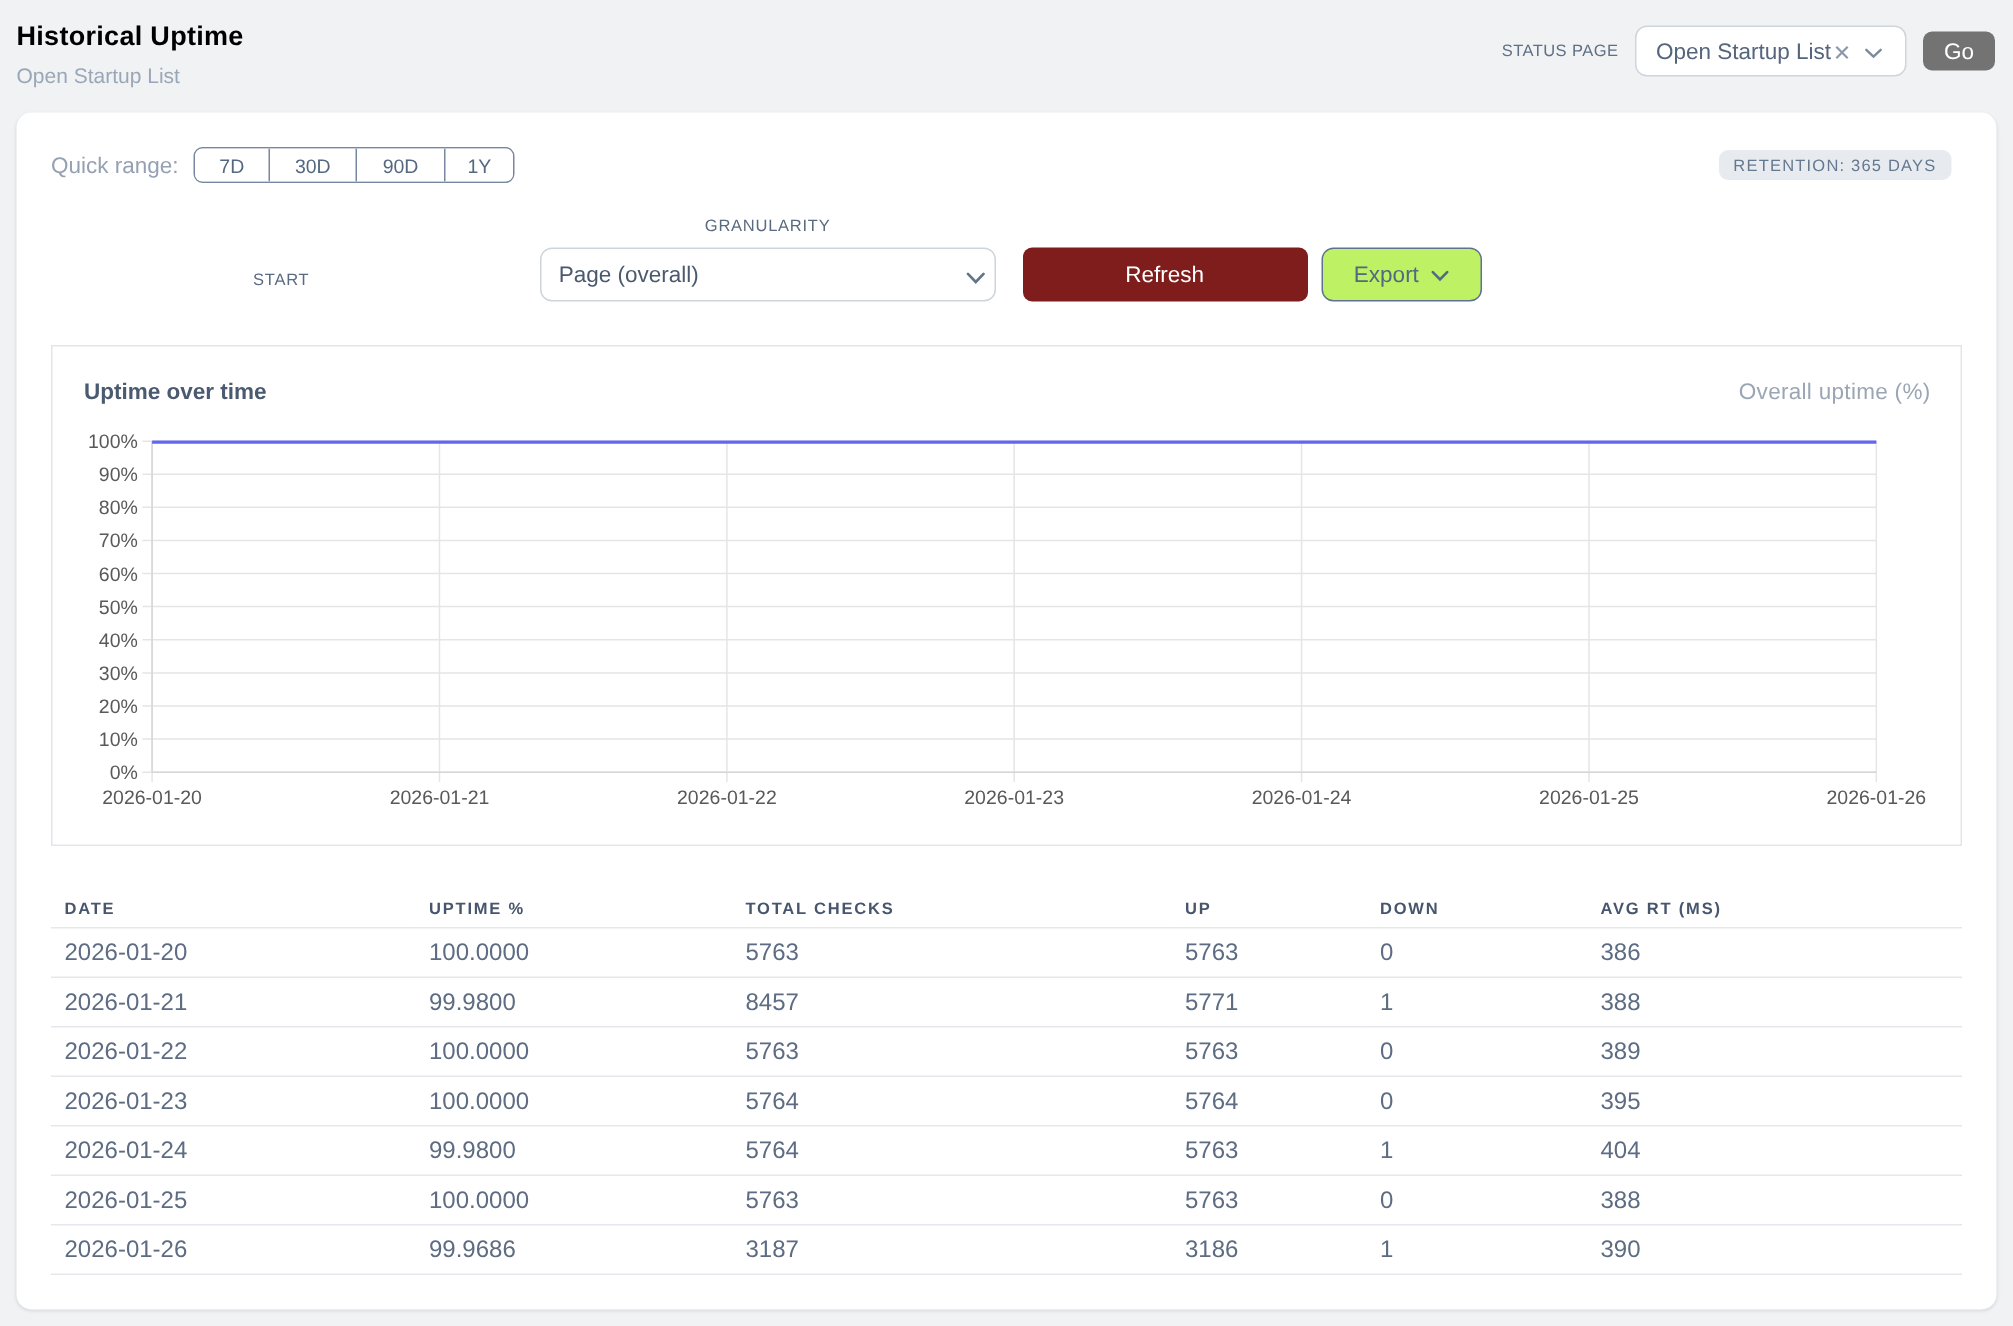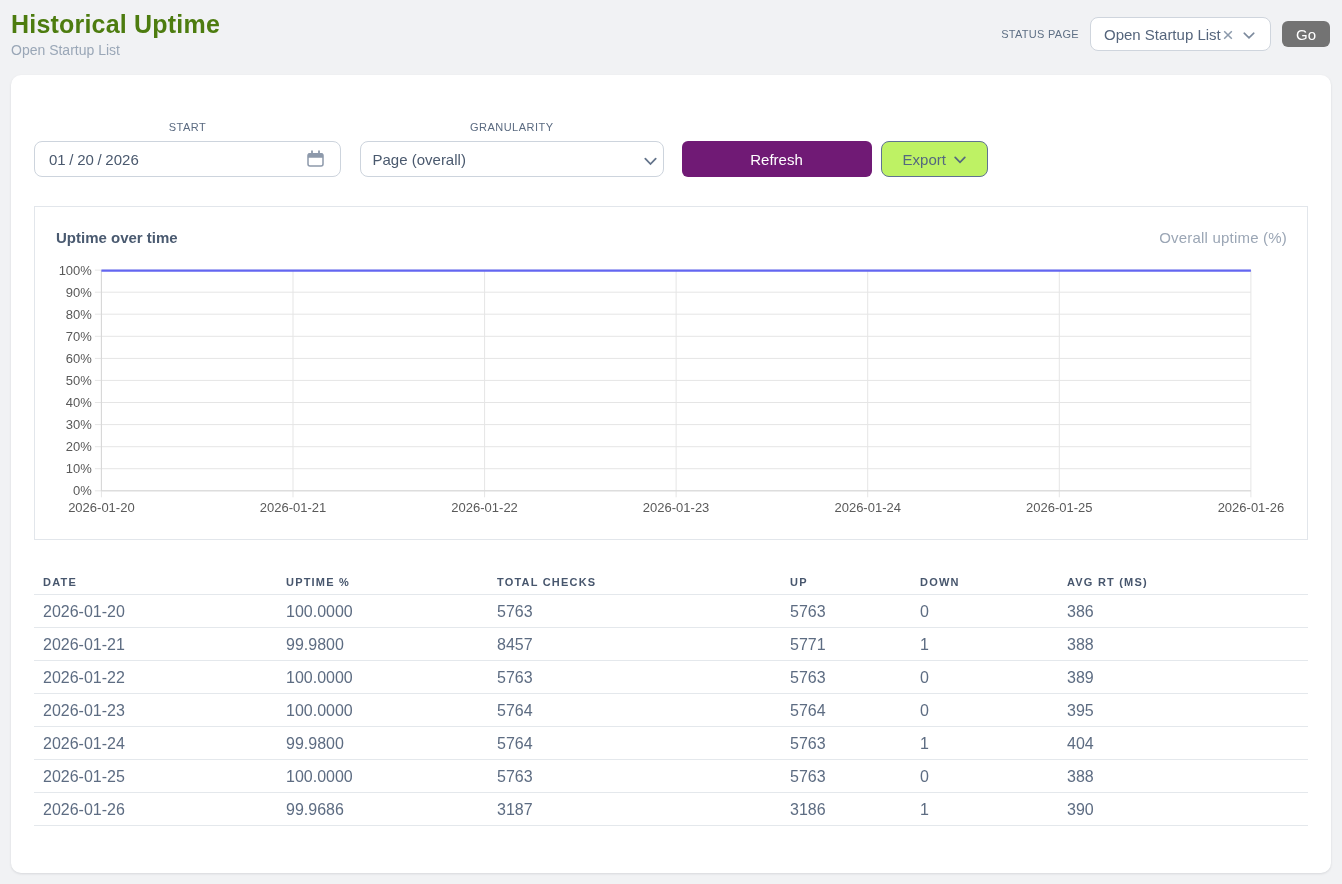--- a/index.html
+++ b/index.html
@@ -11,23 +11,23 @@
 }
 
 .topbar {
   height: 75px;
   padding: 0 12px 0 11px;
   display: flex;
   align-items: flex-start;
   justify-content: space-between;
 }
 .titles h1 {
-  font-size: 25px;
+  font-size: 18px;
   font-weight: 600;
-  color: #4d7c0f;
+  color: #000000;
   line-height: 25px;
   padding-top: 12px;
   letter-spacing: 0.2px;
 }
 .titles .sub {
   font-size: 14px;
   color: #9aa7b7;
   line-height: 14px;
   padding-top: 6px;
 }
@@ -157,21 +157,21 @@
   color: #4a596e;
 }
 .inputbox .flex1 { flex: 1; }
 .f1 { width: 307px; }
 .f2 { width: 305px; margin-left: 15.5px; }
 .f3 { width: 304.5px; margin-left: 18.5px; }
 .refresh-btn {
   margin-left: 17.5px;
   width: 190px;
   height: 36px;
-  background: #701a75;
+  background: #7f1d1d;
   border: none;
   border-radius: 6px;
   color: #fff;
   font-size: 15px;
   font-family: "Liberation Sans", sans-serif;
 }
 .export-btn {
   margin-left: 9px;
   width: 107.5px;
   height: 36px;
@@ -254,32 +254,33 @@
           <svg width="12" height="7" viewBox="0 0 12 7" style="position:relative;top:1px">
             <path d="M1.2 1.2 L6 5.8 L10.8 1.2" stroke="#7c8a9d" stroke-width="1.6" fill="none" stroke-linecap="round"></path>
           </svg>
         </span>
     </div>
     <div class="go-btn">Go</div>
   </div>
 </div>
 <div class="wrap">
 <div class="card">
+  <div class="row1">
+    <span class="qr-label">Quick range:</span>
+    <div class="btn-group">
+      <button class="bg1">7D</button>
+      <button class="bg2">30D</button>
+      <button class="bg3">90D</button>
+      <button class="bg4">1Y</button>
+    </div>
+    <div class="badge">RETENTION: 365 DAYS</div>
+  </div>
   <div class="form-row">
     <div class="field f1">
       <label>START</label>
-      <div class="inputbox">
-            <span class="flex1" style="word-spacing:-0.5px">01 / 20 / 2026</span>
-            <svg width="17" height="17" viewBox="0 0 17 17" style="position:relative;top:-1px">
-              <rect x="4.1" y="0.5" width="1.8" height="3.6" fill="#8d99ab"></rect>
-              <rect x="11.1" y="0.5" width="1.8" height="3.6" fill="#8d99ab"></rect>
-              <path d="M3.2 2.9 h10.6 a2.3 2.3 0 0 1 2.3 2.3 v2.5 h-15.2 v-2.5 a2.3 2.3 0 0 1 2.3 -2.3 z" fill="#8d99ab"></path>
-              <rect x="1" y="3.8" width="15" height="12.2" rx="2" fill="none" stroke="#8d99ab" stroke-width="1.5"></rect>
-            </svg>
-          </div>
     </div>
     <div class="field f3">
       <label>GRANULARITY</label>
       <div class="inputbox" style="padding-left:12px;padding-right:6px">
             <span class="flex1">Page (overall)</span>
             <svg width="13" height="9" viewBox="0 0 13 9" style="position:relative;top:2px">
               <path d="M1.3 1.6 L6.5 7 L11.7 1.6" stroke="#64748b" stroke-width="1.8" fill="none" stroke-linecap="round"></path>
             </svg>
           </div>
     </div>

